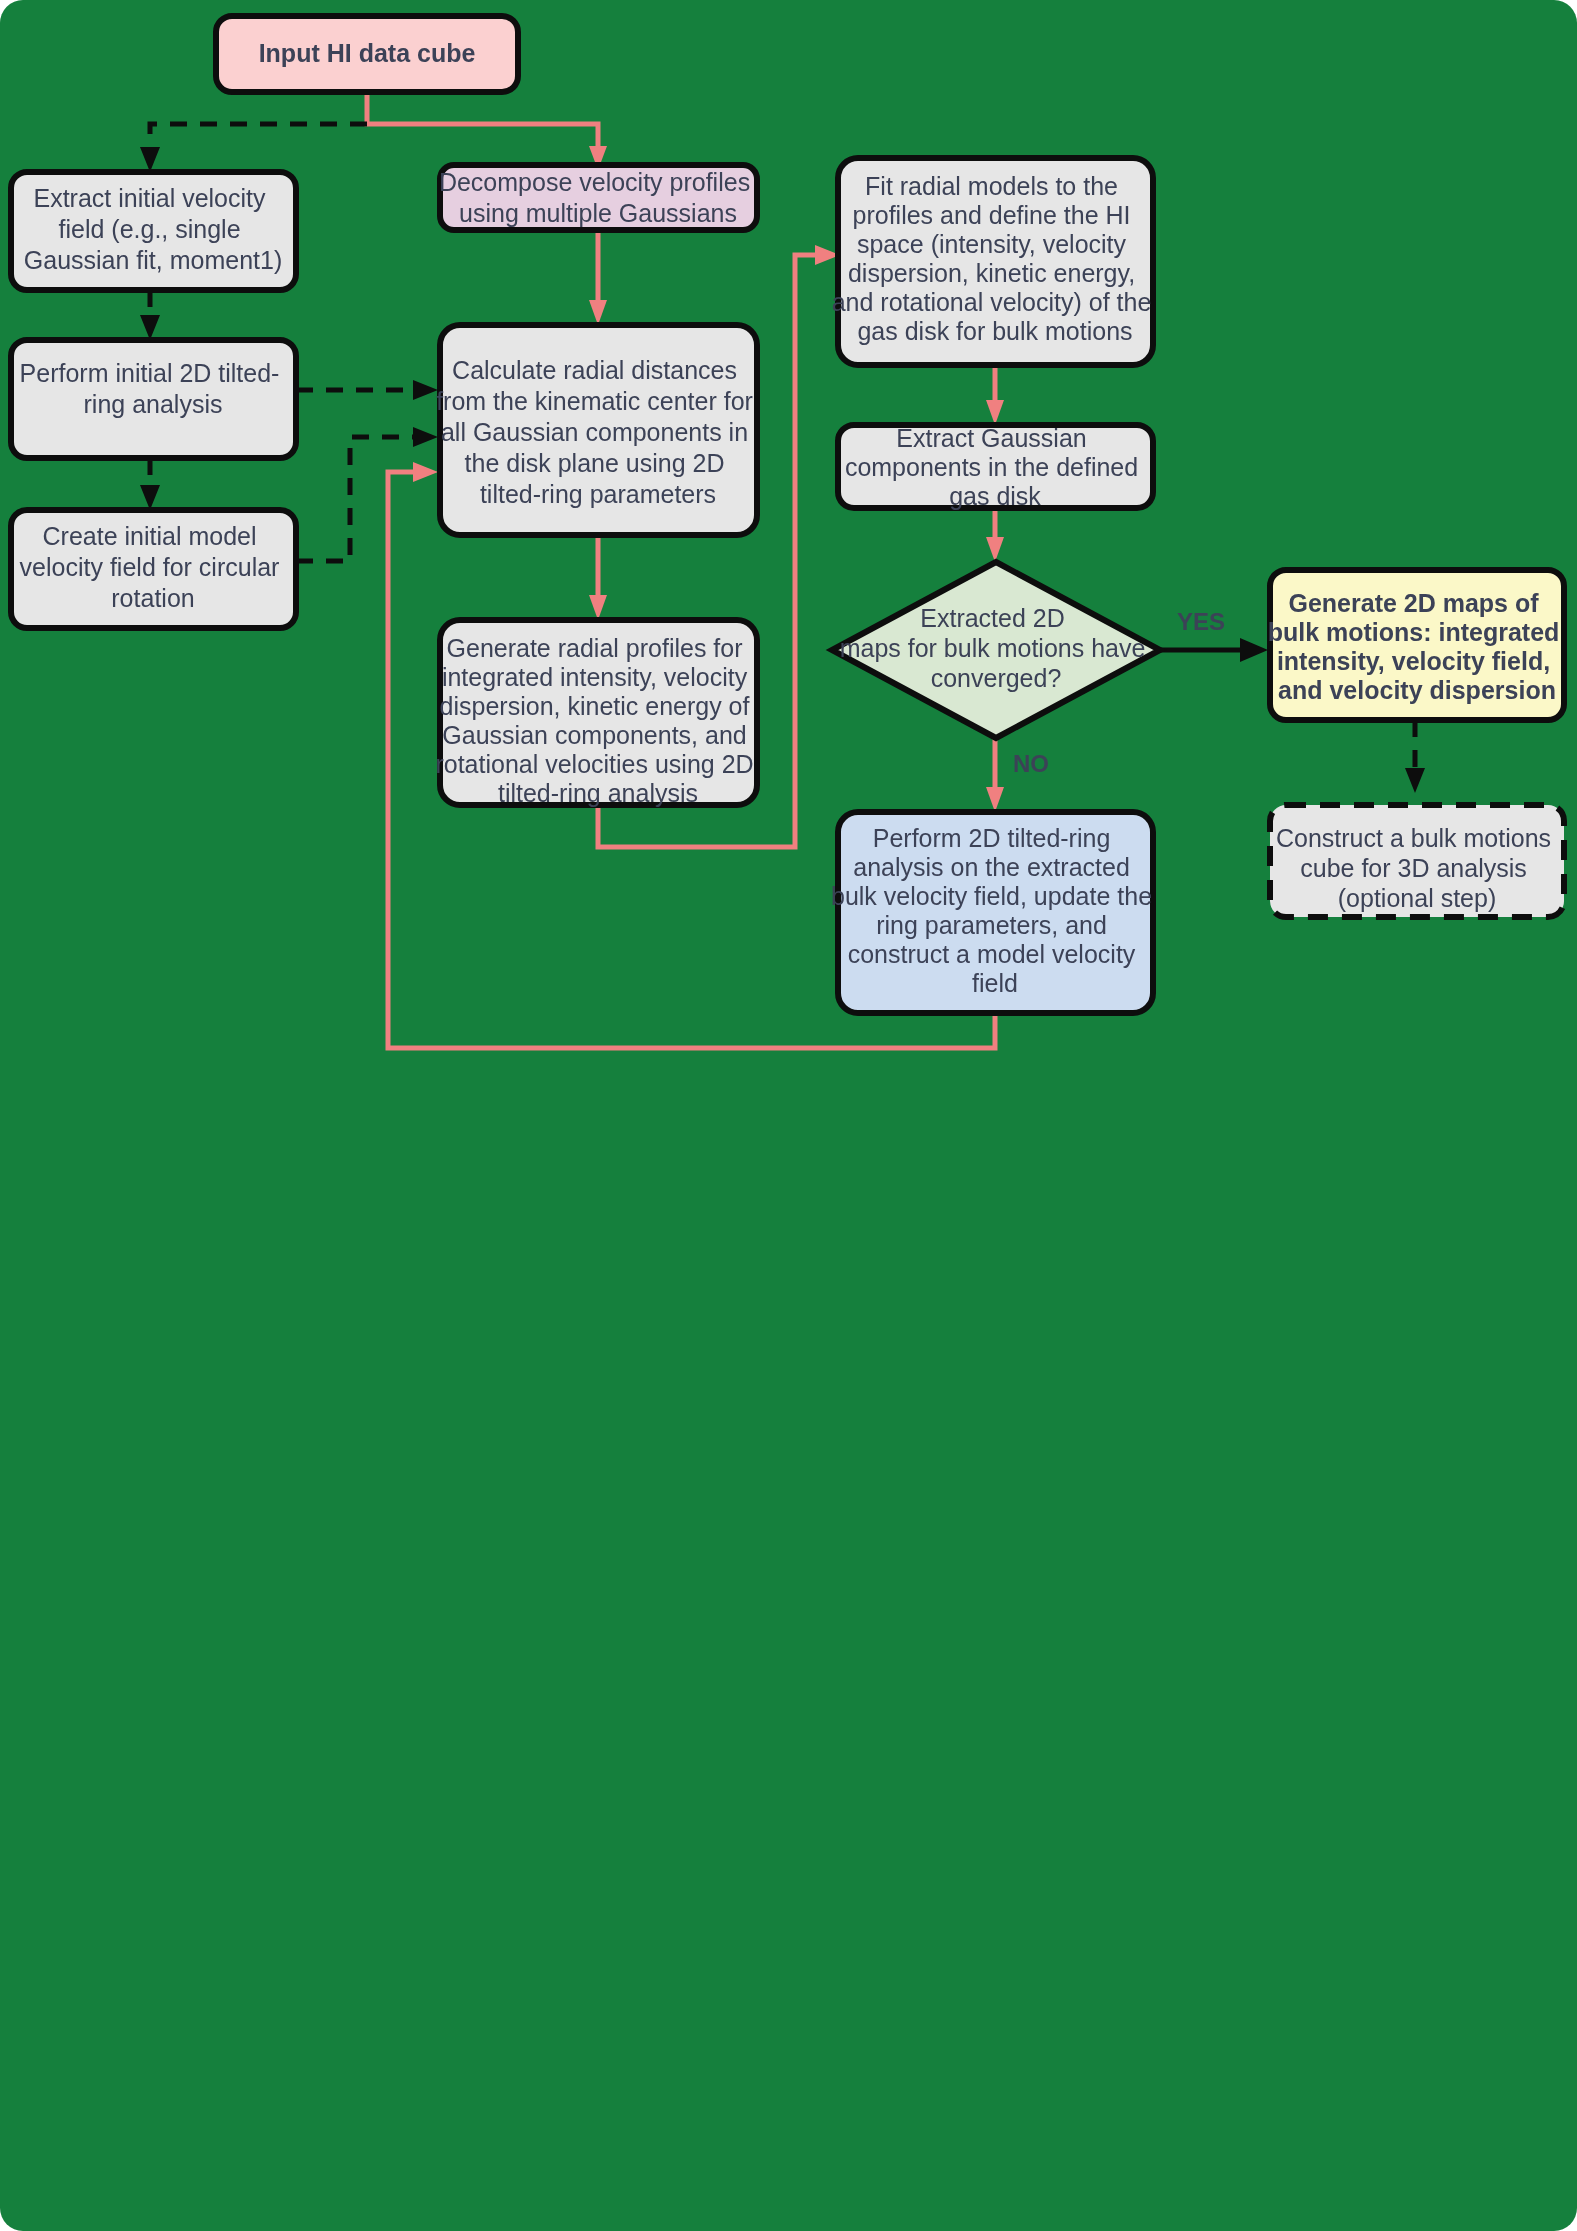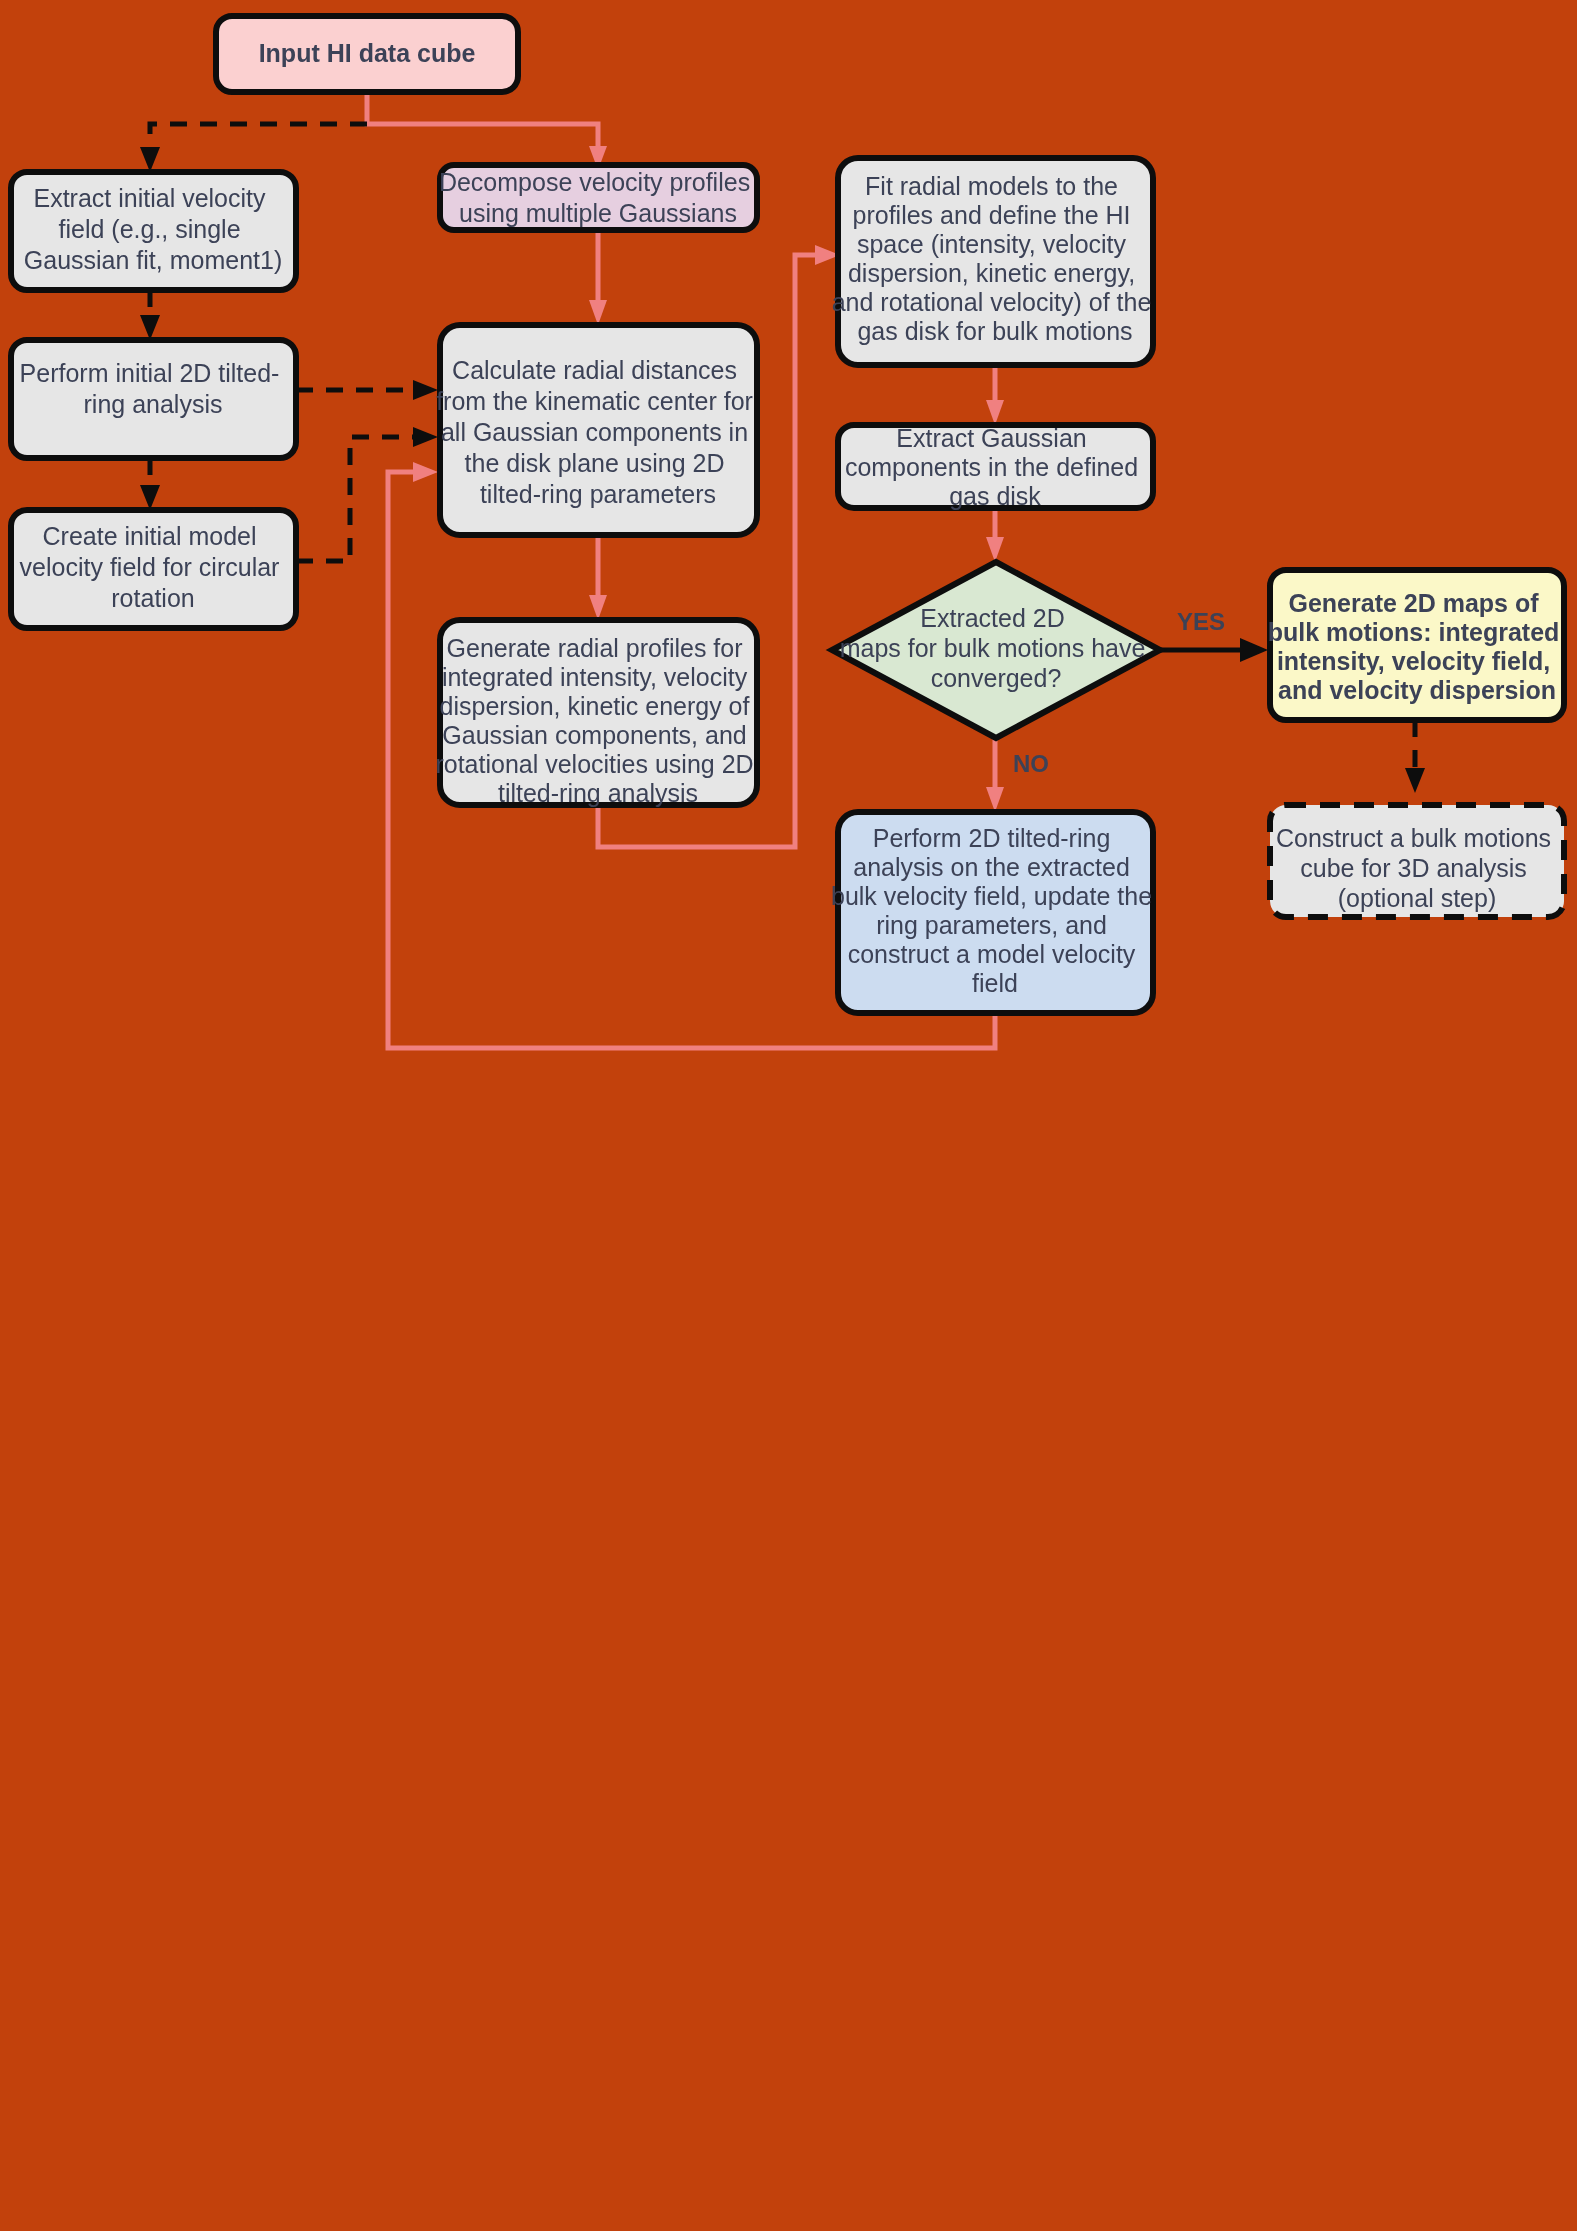--- a/index.html
+++ b/index.html
@@ -10,21 +10,22 @@
   body {
     width: 1577px;
     height: 2231px;
     font-family: "Liberation Sans", sans-serif;
     overflow: hidden;
   }
   #flowchart-root {
     position: relative;
     width: 1577px;
     height: 2231px;
-    background: #c2410c;
+    background: #15803d;
+    border-radius: 23px;
   }
   svg#chart-svg {
     display: block;
     width: 1577px;
     height: 2231px;
   }
   .node-shape {
     stroke: #0d0d0d;
     stroke-width: 6;
   }

